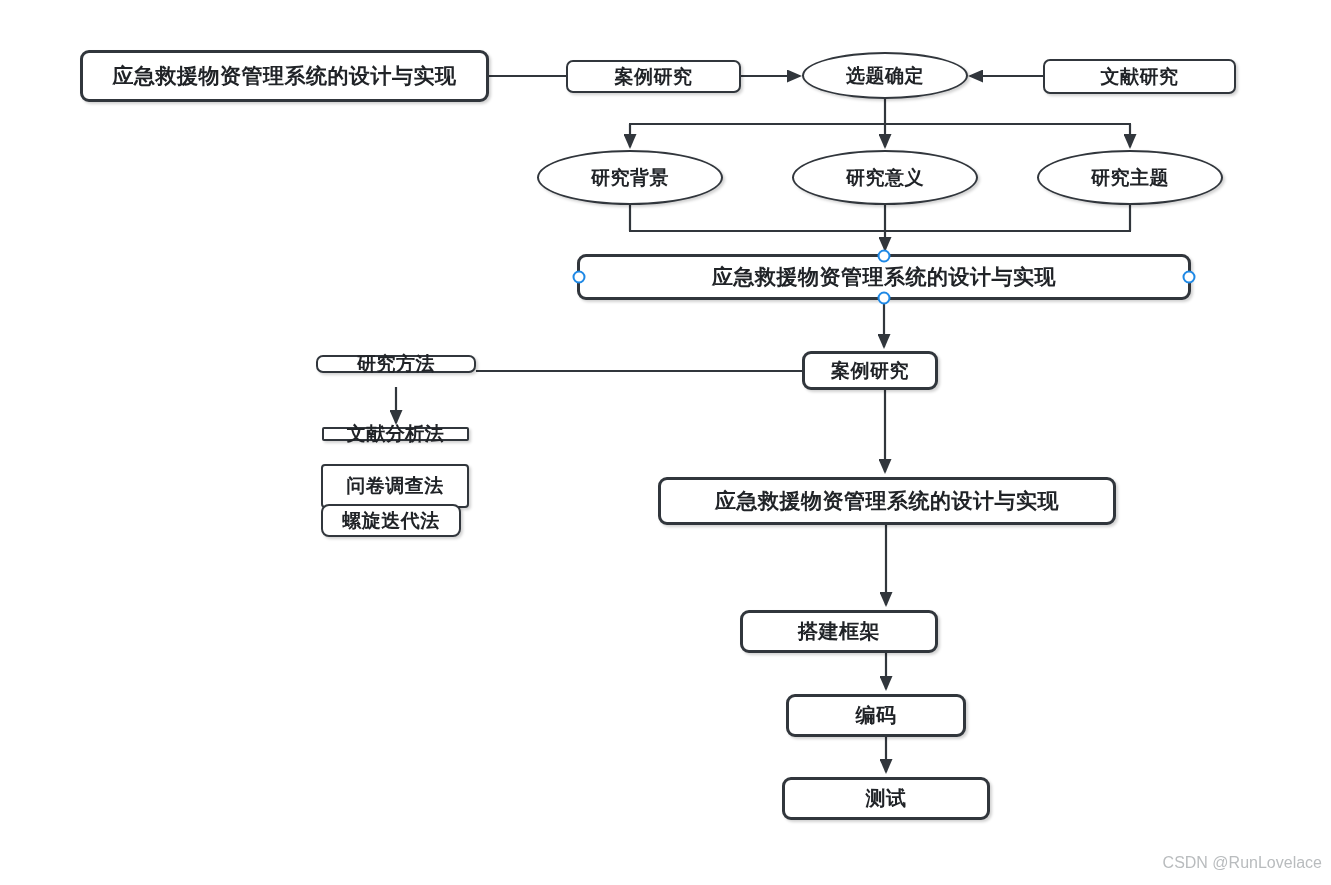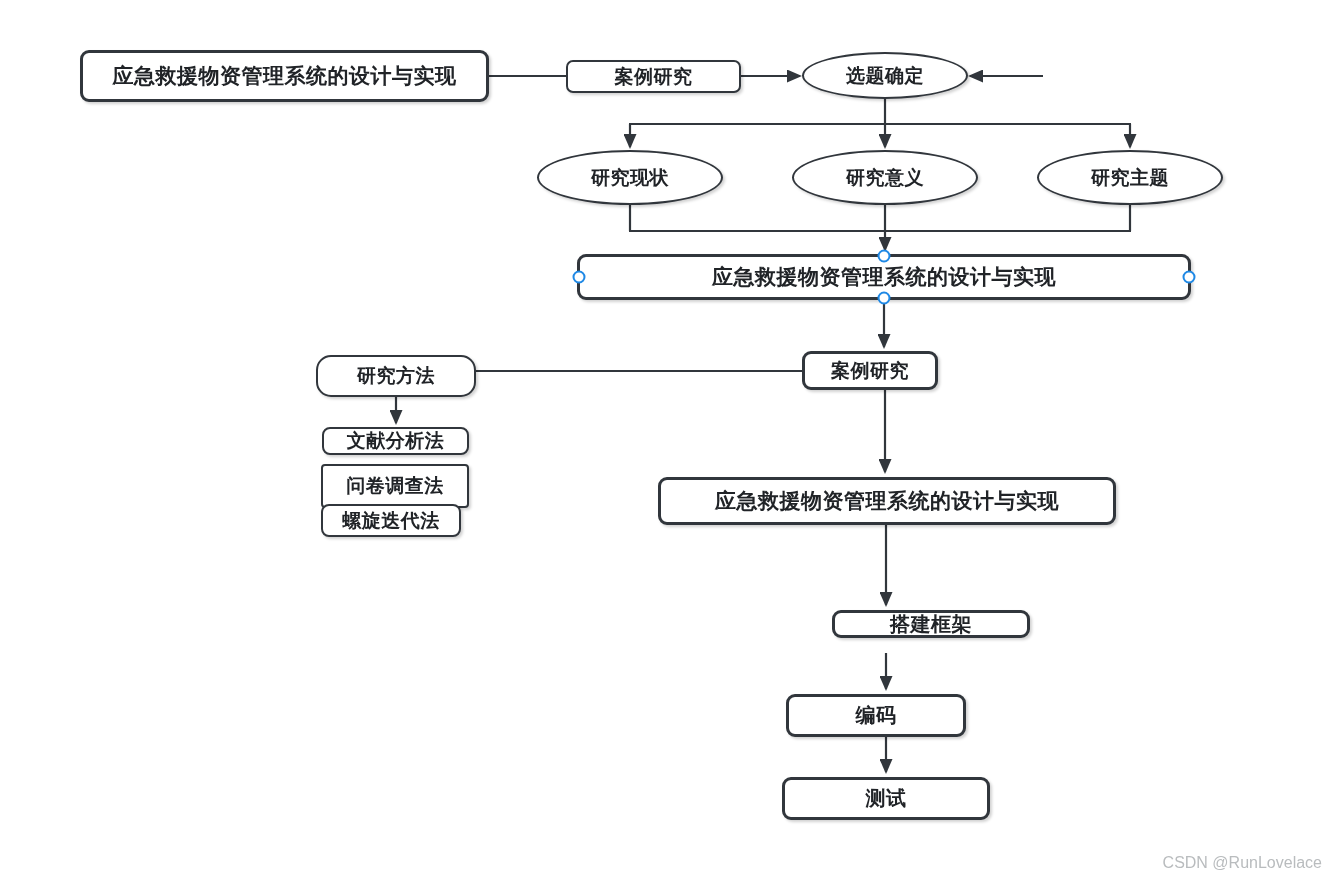--- a/index.html
+++ b/index.html
@@ -91,66 +91,69 @@
   </div>
 
   <div class="node fs-sm" style="left:566px;top:60px;width:175px;height:33px;border-width:2.5px;border-radius:7px">
     <span class="lbl">案例研究</span>
   </div>
 
   <div class="node ellipse fs-sm" style="left:802px;top:52px;width:166px;height:47px">
     <span class="lbl">选题确定</span>
   </div>
 
+  <div class="node fs-sm" style="left:1043px;top:59px;width:193px;height:35px;border-width:2.5px;border-radius:7px">
+    <span class="lbl">文献研究</span>
+  </div>
 
   <div class="node ellipse fs-sm" style="left:537px;top:150px;width:186px;height:55px">
-    <span class="lbl">研究现状</span>
+    <span class="lbl">研究背景</span>
   </div>
 
   <div class="node ellipse fs-sm" style="left:792px;top:150px;width:186px;height:55px">
     <span class="lbl">研究意义</span>
   </div>
 
   <div class="node ellipse fs-sm" style="left:1037px;top:150px;width:186px;height:55px">
     <span class="lbl">研究主题</span>
   </div>
 
   <div class="node fs-big" style="left:577px;top:254px;width:614px;height:46px">
     <span class="lbl">应急救援物资管理系统的设计与实现</span>
     <span class="handle h-top"></span>
     <span class="handle h-bottom"></span>
     <span class="handle h-left"></span>
     <span class="handle h-right"></span>
   </div>
 
-  <div class="node fs-sm" style="left:316px;top:355px;width:160px;height:42px;border-width:2.5px;border-radius:15px">
+  <div class="node fs-sm" style="left:316px;top:355px;width:160px;height:18px;border-width:2.5px;border-radius:7px">
     <span class="lbl">研究方法</span>
   </div>
 
   <div class="node fs-sm" style="left:802px;top:351px;width:136px;height:39px">
     <span class="lbl">案例研究</span>
   </div>
 
-  <div class="node fs-sm" style="left:322px;top:427px;width:147px;height:28px;border-width:2.5px;border-radius:8px">
+  <div class="node fs-sm" style="left:322px;top:427px;width:147px;height:14px;border-width:2.5px;border-radius:2px">
     <span class="lbl">文献分析法</span>
   </div>
 
   <div class="node fs-sm" style="left:321px;top:464px;width:148px;height:44px;border-width:2.5px;border-radius:4px">
     <span class="lbl">问卷调查法</span>
   </div>
 
   <div class="node fs-sm" style="left:321px;top:504px;width:140px;height:33px;border-width:2.5px;border-radius:8px">
     <span class="lbl">螺旋迭代法</span>
   </div>
 
   <div class="node fs-big" style="left:658px;top:477px;width:458px;height:48px">
     <span class="lbl">应急救援物资管理系统的设计与实现</span>
   </div>
 
-  <div class="node fs-med" style="left:832px;top:610px;width:198px;height:28px">
+  <div class="node fs-med" style="left:740px;top:610px;width:198px;height:43px">
     <span class="lbl">搭建框架</span>
   </div>
 
   <div class="node fs-med" style="left:786px;top:694px;width:180px;height:43px">
     <span class="lbl">编码</span>
   </div>
 
   <div class="node fs-med" style="left:782px;top:777px;width:208px;height:43px">
     <span class="lbl">测试</span>
   </div>

